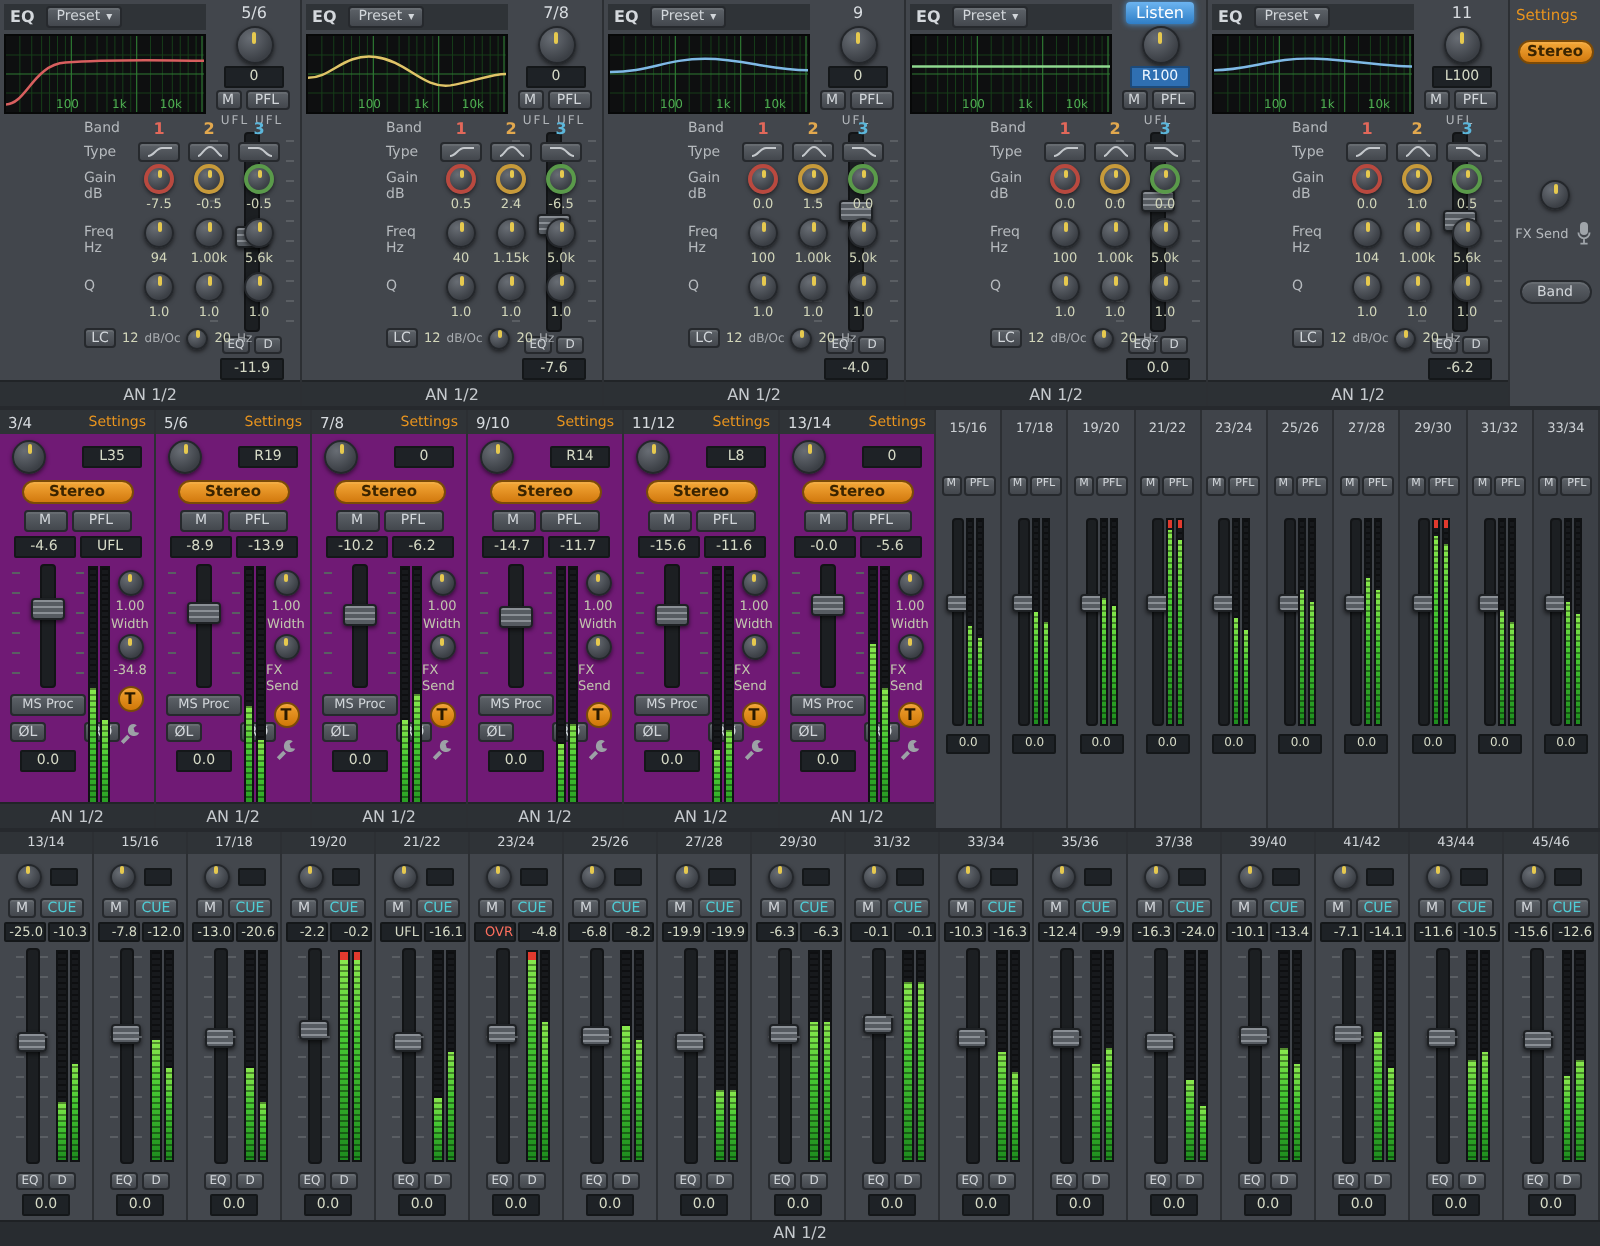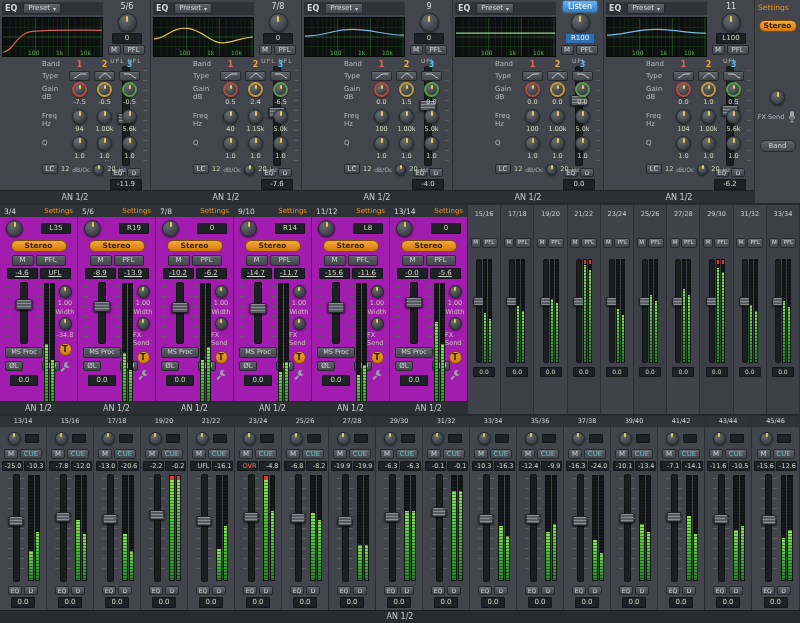--- a/index.html
+++ b/index.html
@@ -82,32 +82,32 @@
   .stereo-pill { width:38px; height:12px; border-radius:6px; background:linear-gradient(#f4a838,#d2790e); border:1px solid #7a4a08;
                  color:#3a2400; font-size:7.5px; font-weight:bold; margin-top:8px; }
   .eq-settings .knob { margin-top:58px; }
   .fxrow { margin-top:5px; display:flex; align-items:center; gap:3px; }
   .fx-label { font-size:6.5px; color:#b6babe; }
   .phase-pill { width:36px; height:12px; border-radius:6px; margin-top:16px; font-size:7px; }
 
   
   .mid-section { height:211px; display:flex; background:#42464c; border-bottom:2px solid #26292d; }
   .mid-strips { display:flex; flex:none; }
-  .mid-strip { width:78px; height:209px; position:relative; border-right:1px solid #2c2f33; background:#a21caf;
+  .mid-strip { width:78px; height:209px; position:relative; border-right:1px solid #2c2f33; background:#701a75;
                display:flex; flex-direction:column; align-items:center; }
   .mid-head { width:100%; height:12px; background:#2f3337; display:flex; align-items:center; justify-content:space-between; padding:0 4px; flex:none; }
   .mh-chan { font-size:7.5px; color:#d6dade; }
   .mh-settings { font-size:7px; color:#e8941e; }
   .pan-row { width:100%; height:22px; display:flex; align-items:center; justify-content:space-between; padding:2px 6px; flex:none; }
   .pan-row .valbox { width:30px; height:11px; line-height:9px; }
   .stereo-mid { width:56px; height:12px; border-radius:6px; background:linear-gradient(#f4a838,#d2790e); border:1px solid #7a4a08;
                 color:#3a2400; font-size:7.5px; font-weight:bold; margin:1px 0; flex:none; }
   .mpfl-row { display:flex; gap:2px; margin:2px 0 1px; flex:none; }
   .mpfl-row .bM { width:22px; height:11px; } .mpfl-row .bP { width:30px; height:11px; }
-  .db-row { display:flex; gap:2px; margin:1px 0; flex:none;text-decoration:underline; }
+  .db-row { display:flex; gap:2px; margin:1px 0; flex:none; }
   .db-row .valbox { width:31px; height:11px; line-height:9px; }
   .mid-main { flex:1; width:100%; display:flex; padding:2px 2px 2px 4px; min-height:0; }
   .col-l { width:40px; display:flex; flex-direction:column; align-items:center; flex:none; }
   .col-l .fader { height:62px; width:100%; flex:none; }
   .msproc { width:38px; height:11px; font-size:6.5px; margin-top:3px; }
   .phase-btns { display:flex; gap:2px; margin-top:3px; }
   .phase-btns button { width:18px; height:10px;margin-left:17px; }
   .gainbox { width:28px; height:11px; line-height:9px; margin-top:4px; }
   .mid-main .meters { width:11px; padding:1px 0; flex:none; }
   .mid-main .meter { flex:1; }

